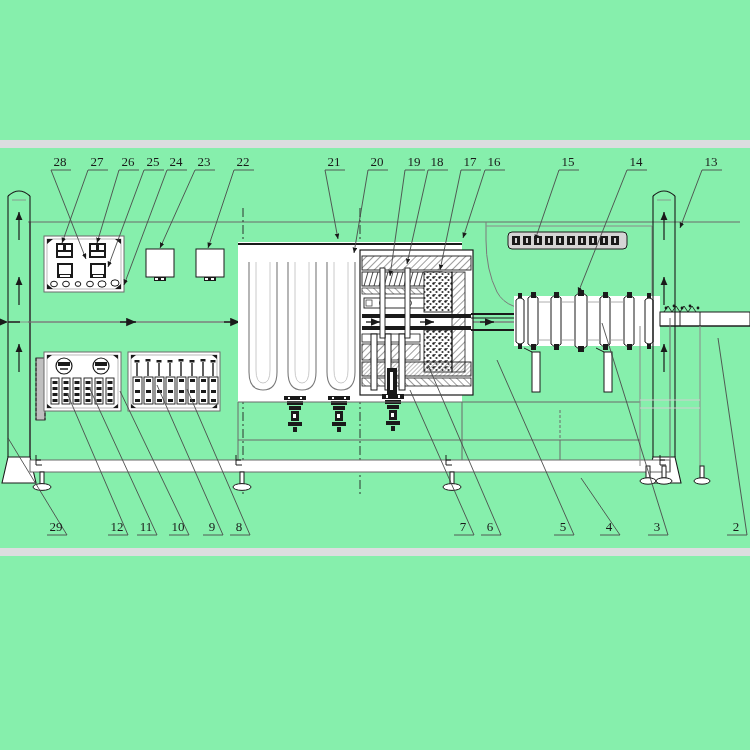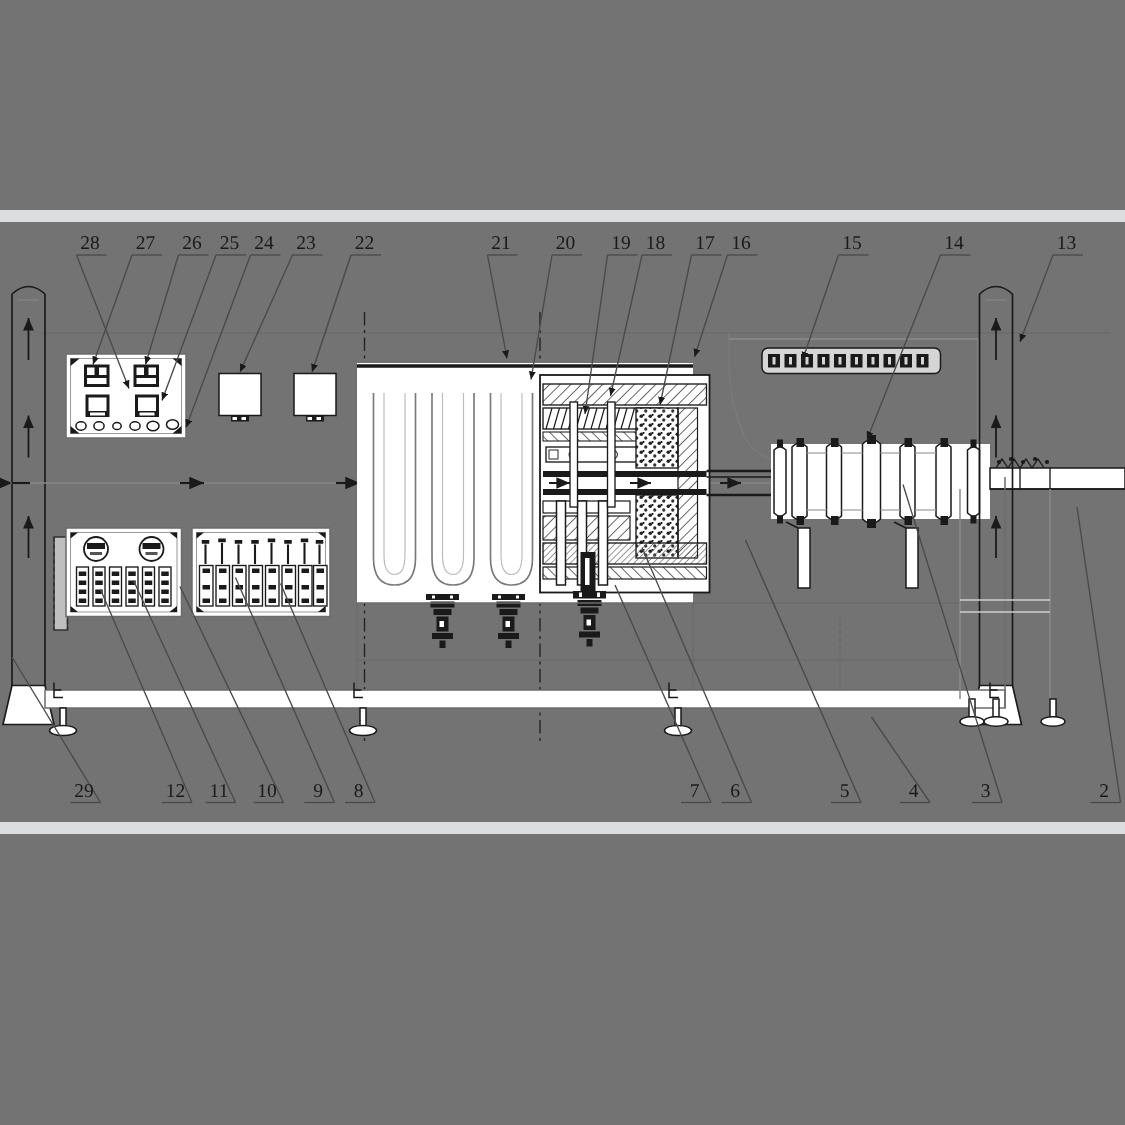--- a/index.html
+++ b/index.html
@@ -1,18 +1,18 @@
 <!DOCTYPE html>
 <html><head>
 <meta charset="utf-8">
 <style>
   html,body{margin:0;padding:0;background:#ffffff;}
   body{width:750px;height:750px;position:relative;overflow:hidden;
        font-family:"Liberation Sans", sans-serif;}
-  #stage{position:absolute;left:0;top:0;width:750px;height:750px;background:#737373;}
+  #stage{position:absolute;left:0;top:0;width:750px;height:750px;background:#86efac;}
   .band{position:absolute;left:0;width:750px;background:#dcdddf;}
   #band-top{top:140px;height:8px;}
   #band-bottom{top:548px;height:8px;}
   svg{position:absolute;left:0;top:0;}
   text{font-family:"Liberation Serif", serif;fill:#1a1a1a;}
   .lbl{font-size:13px;letter-spacing:0px;}
 </style>
 </head>
 <body>
 

